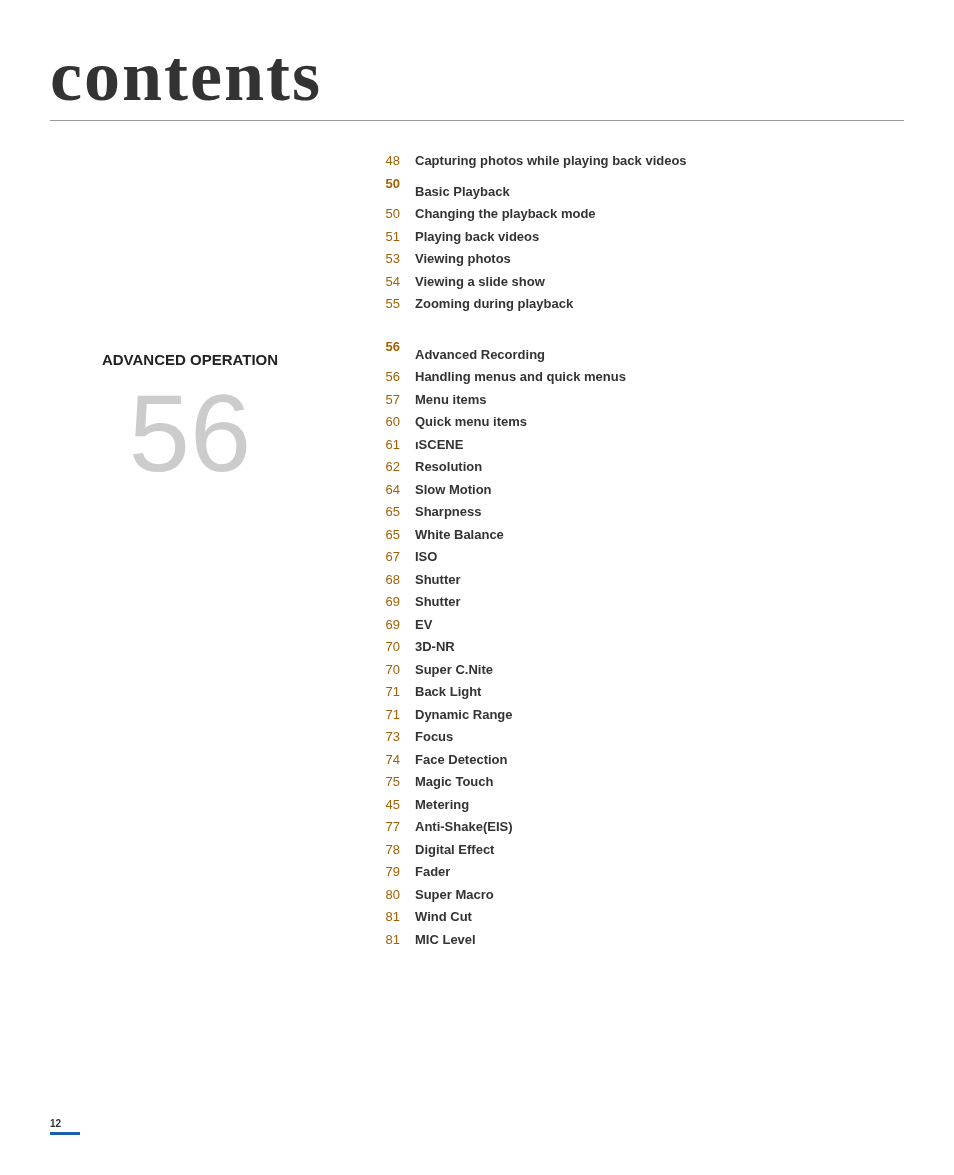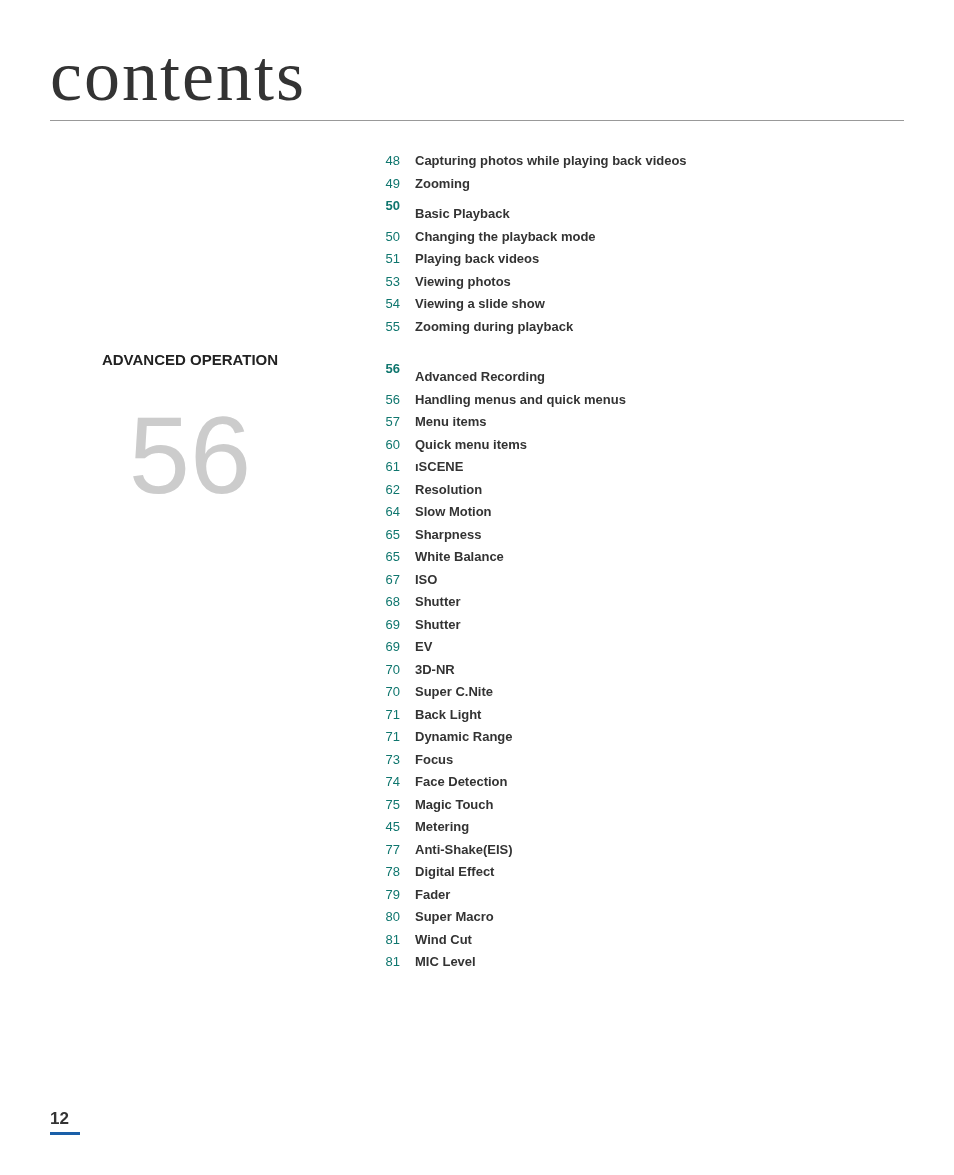--- a/index.html
+++ b/index.html
@@ -16,21 +16,21 @@
     .page-container {
       width: 954px;
       min-height: 1175px;
       padding: 40px 50px 40px 50px;
       position: relative;
     }
 
     
     .header-title {
       font-size: 72px;
-      font-weight: 400;
+      font-weight: 700;
       color: #333;
       letter-spacing: 2px;
       font-family: Georgia, 'Times New Roman', serif;
       border-bottom: 1px solid #999;
       padding-bottom: 8px;
       margin-bottom: 30px;
       line-height: 1;
     }
 
     
@@ -49,21 +49,21 @@
     .right-section {
       flex: 1;
       padding-left: 20px;
     }
 
     
     .section-label {
       font-size: 15px;
       font-weight: bold;
       text-align: center;
-      margin-bottom: 32px;
+      margin-bottom: 10px;
       margin-top: 200px;
     }
 
     .big-number {
       font-size: 110px;
       font-weight: 200;
       color: #ccc;
       text-align: center;
       line-height: 1;
       font-family: Arial, Helvetica, sans-serif;
@@ -76,21 +76,21 @@
       margin-bottom: 3px;
       line-height: 1.5;
     }
 
     .toc-page {
       width: 45px;
       flex-shrink: 0;
       text-align: right;
       padding-right: 15px;
       font-size: 13px;
-      color: #0f766e;
+      color: #a16207;
     }
 
     .toc-title {
       flex: 1;
       font-size: 13px;
       color: #333;
       font-weight: bold;
     }
 
     .toc-entry.bold .toc-page,
@@ -105,21 +105,21 @@
 
     .section-spacer {
       height: 20px;
     }
 
     
     .page-number {
       position: absolute;
       bottom: 40px;
       left: 50px;
-      font-size: 17px;
+      font-size: 10px;
       font-weight: bold;
       color: #333;
     }
 
     .page-number-bar {
       width: 30px;
       height: 3px;
       background: #1a5fa8;
       margin-top: 3px;
     }
@@ -138,24 +138,20 @@
       <div class="big-number">56</div>
     </div>
 
     <div class="right-section">
 
       <div>
         <div class="toc-entry">
           <span class="toc-page">48</span>
           <span class="toc-title">Capturing photos while playing back videos</span>
         </div>
-        <div class="toc-entry">
-          <span class="toc-page">49</span>
-          <span class="toc-title">Zooming</span>
-        </div>
         <div class="toc-entry bold">
           <span class="toc-page">50</span>
           <span class="toc-title toc-section-header">Basic Playback</span>
         </div>
         <div class="toc-entry">
           <span class="toc-page">50</span>
           <span class="toc-title">Changing the playback mode</span>
         </div>
         <div class="toc-entry">
           <span class="toc-page">51</span>

